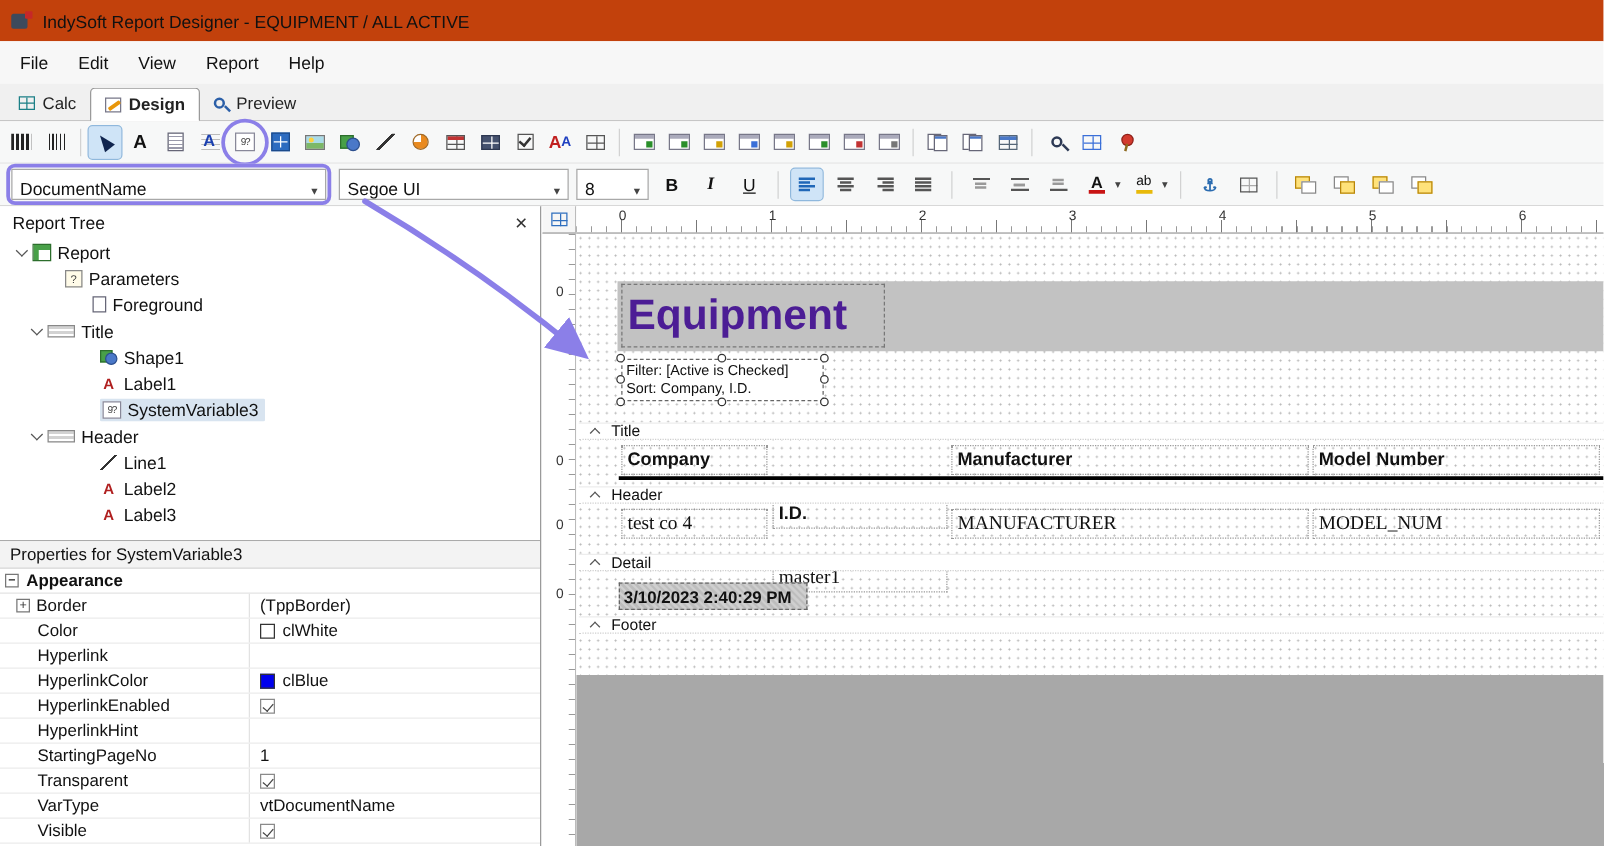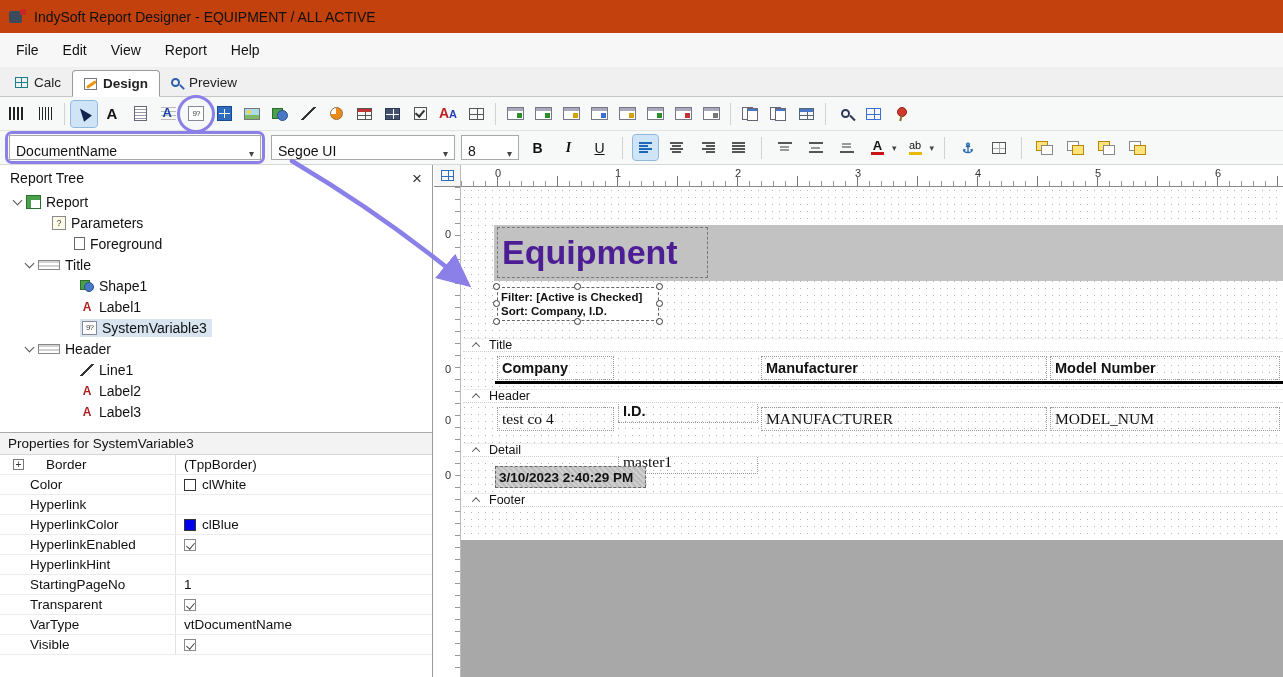--- a/index.html
+++ b/index.html
@@ -129,21 +129,21 @@
   .n-sysvar{width:15px;height:14px;border:1px solid #889;background:#fff;display:flex;align-items:center;justify-content:center;font-size:8px;color:#444;letter-spacing:-1px;flex:0 0 auto;}
   .n-sysvar::before{content:"9?";}
   .n-line{width:14px;height:12px;background:linear-gradient(135deg,transparent 45%,#333 45% 55%,transparent 55%);flex:0 0 auto;}
 
   .props-section{position:absolute;top:267px;left:0;right:0;bottom:0;border-top:1px solid #aaa;font-size:13.5px;}
   .props-header{height:22px;display:flex;align-items:center;padding-left:8px;background:#f3f3f3;border-bottom:1px solid #d8d8d8;}
   .prow{height:20px;display:flex;align-items:stretch;border-bottom:1px solid #ececec;}
   .prow.group{font-weight:bold;border-bottom:1px solid #e4e4e4;align-items:center;padding-left:4px;gap:6px;}
   .expbox{width:11px;height:11px;border:1px solid #777;background:#fff;display:inline-flex;align-items:center;justify-content:center;font-size:10px;line-height:1;color:#333;flex:0 0 auto;}
   .expbox.minus::before{content:"−";} .expbox.plus::before{content:"+";}
-  .pname{width:176px;border-right:1px solid #e2e2e2;display:flex;align-items:center;padding-left:30px;gap:22px;}
+  .pname{width:200px;border-right:1px solid #e2e2e2;display:flex;align-items:center;padding-left:30px;gap:5px;}
   .pname.haspm{padding-left:13px;}
   .pval{flex:1;display:flex;align-items:center;padding-left:8px;gap:6px;}
   .swatch{width:12px;height:12px;border:1px solid #333;flex:0 0 auto;}
   .checkmark{width:12px;height:12px;border:1px solid #8a8a8a;background:#fff;position:relative;flex:0 0 auto;}
   .checkmark::after{content:"";position:absolute;left:3px;top:1px;width:4px;height:7px;border-right:1.6px solid #444;border-bottom:1.6px solid #444;transform:rotate(40deg);}
 
   
   .canvas{position:absolute;left:434px;top:165px;right:0;bottom:0;background:#fff;}
   .corner{position:absolute;left:0;top:0;width:27px;height:22px;background:#f6f6f6;border-right:1px solid #bbb;border-bottom:1px solid #8a8a8a;display:flex;align-items:center;justify-content:center;}
   .corner-icon{width:13px;height:11px;border:1px solid #2f6fbe;background-image:linear-gradient(#2f6fbe,#2f6fbe),linear-gradient(#2f6fbe,#2f6fbe);background-size:13px 1px,1px 11px;background-position:0 5px,6px 0;background-repeat:no-repeat;}
@@ -152,21 +152,21 @@
   .hruler::after{content:"";position:absolute;left:-24px;right:0;bottom:0;height:10px;background:repeating-linear-gradient(to right,#777 0 1px,transparent 1px 60px);}
   .hnum{position:absolute;top:2px;font-size:11px;color:#333;}
   .vruler{position:absolute;left:0;top:22px;width:27px;bottom:0;background:#fff;border-right:1px solid #bbb;overflow:hidden;}
   .vruler::before{content:"";position:absolute;top:0;bottom:0;right:0;width:5px;background:repeating-linear-gradient(to bottom,#999 0 1px,transparent 1px 12px);}
   .vnum{position:absolute;right:9px;font-size:11px;color:#333;}
   .surface{position:absolute;left:27px;top:22px;right:0;bottom:0;background:#fff;overflow:hidden;}
   .page{position:absolute;left:0;top:0;right:0;height:353px;background-image:radial-gradient(circle,#b4b4b4 0.7px,transparent 0.9px);background-size:7px 7px;}
   .outside{position:absolute;left:0;top:353px;right:0;bottom:0;background:#a8a8a8;}
   .eq-shape{position:absolute;left:33px;top:38px;right:0;height:56px;background:#c2c2c2;}
   .eq-label{position:absolute;left:36px;top:40px;width:211px;height:51px;border:1px dashed #777;font-weight:bold;font-size:34px;line-height:48px;color:#4c1d95;padding-left:4px;letter-spacing:0;white-space:nowrap;overflow:hidden;}
-  .sysvar-el{position:absolute;left:36px;top:100px;width:162px;height:34px;background:#fff;border:1px dashed #666;font-size:11.5px;line-height:14px;padding:2px 0 0 3px;font-weight:bold;}
+  .sysvar-el{position:absolute;left:36px;top:100px;width:162px;height:34px;background:#fff;border:1px dashed #666;font-size:11.5px;line-height:14px;padding:2px 0 0 3px;}
   .handle{position:absolute;width:7px;height:7px;border:1px solid #333;border-radius:50%;background:#fff;}
   .h-tl{left:-5px;top:-5px;} .h-tm{left:50%;margin-left:-4px;top:-5px;} .h-tr{right:-5px;top:-5px;}
   .h-ml{left:-5px;top:50%;margin-top:-4px;} .h-mr{right:-5px;top:50%;margin-top:-4px;}
   .h-bl{left:-5px;bottom:-5px;} .h-bm{left:50%;margin-left:-4px;bottom:-5px;} .h-br{right:-5px;bottom:-5px;}
   .band-sep{position:absolute;left:2px;right:0;height:14px;background:#fff;border-top:1px solid #ededed;border-bottom:1px dotted #cfcfcf;display:flex;align-items:center;gap:7px;font-size:12.5px;color:#111;}
   .sep-btn{width:13px;height:11px;display:flex;align-items:center;justify-content:center;margin-left:6px;}
   .chevup{width:6px;height:6px;border-left:1.6px solid #555;border-top:1.6px solid #555;transform:rotate(45deg) translate(1px,1px);}
   .st{top:151px;} .sh{top:202px;} .sd{top:256px;} .sf{top:306px;}
   .hcell{position:absolute;top:169px;height:24px;border:1px dotted #999;display:flex;align-items:center;padding-left:4px;font-weight:bold;font-size:14.5px;background:transparent;}
   .dcell{position:absolute;top:220px;height:24px;border:1px dotted #999;display:flex;align-items:center;padding-left:4px;font-family:"Liberation Serif","DejaVu Serif",serif;font-size:15.5px;}
@@ -445,20 +445,24 @@
           <span class="n-label"></span>
           <span>Label3</span>
         </div>
       </div>
     </div>
 
     <div class="props-section">
       <div class="props-header">
         <span>Properties for SystemVariable3</span>
       </div>
+      <div class="prow group">
+        <span class="expbox minus"></span>
+        <span>Appearance</span>
+      </div>
       <div class="prow">
         <span class="pname haspm">
             <span class="expbox plus"></span>
             <span>Border</span>
           </span>
         <span class="pval">
             <span>(TppBorder)</span>
           </span>
       </div>
       <div class="prow">

